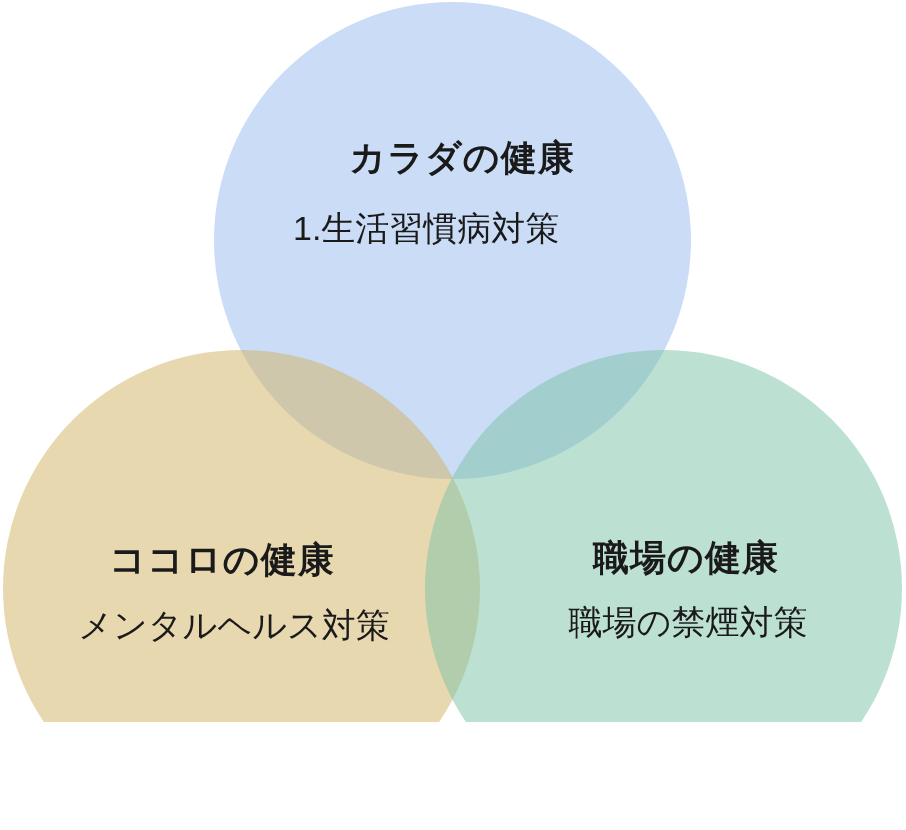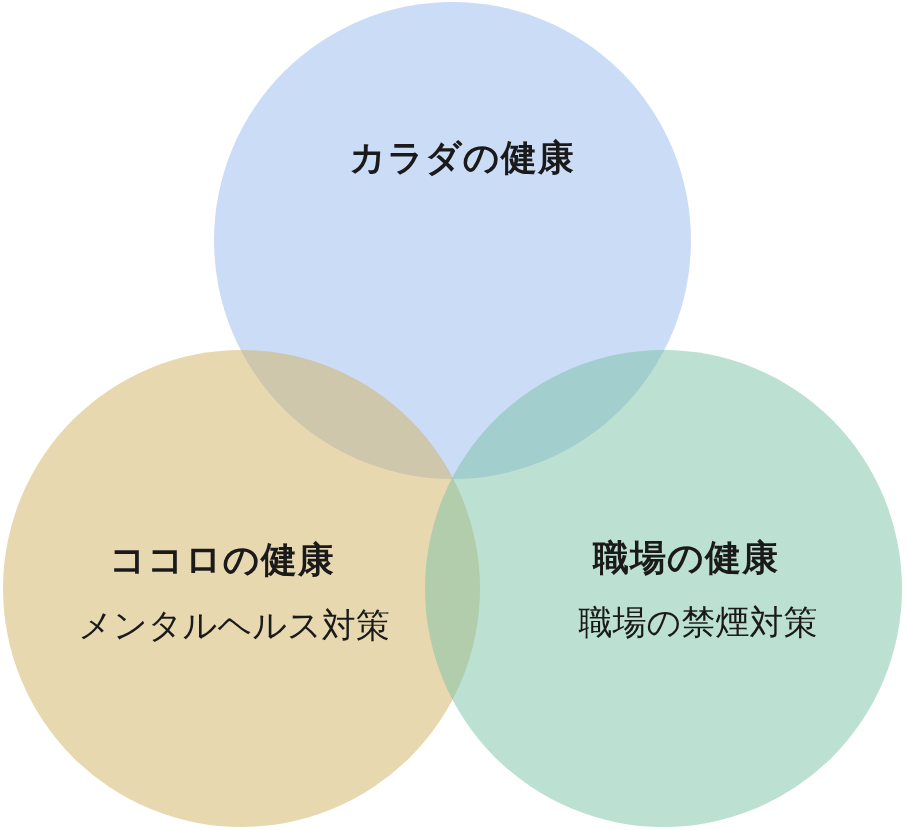--- a/index.html
+++ b/index.html
@@ -3,21 +3,21 @@
 <meta charset="utf-8">
 <style>
   html, body {
     margin: 0;
     padding: 0;
     background: #ffffff;
   }
   .canvas {
     position: relative;
     width: 906px;
-    height: 830px;
+    height: 722px;
     background: #ffffff;
     overflow: hidden;
     font-family: "Liberation Sans", "DejaVu Sans", sans-serif;
   }
   .circle {
     position: absolute;
     width: 477px;
     height: 477px;
     border-radius: 50%;
   }
@@ -48,33 +48,34 @@
   .l-karada  {
     left: 293px;
     top: 200px;
     font-size: 34px;
     line-height: 56px;
     font-weight: 400;
   }
   .t-kokoro  { left: 222px; top: 560px; }
   .s-kokoro  { left: 234px; top: 626px; }
   .t-shokuba { left: 686px; top: 558px; text-align: center; }
-  .s-shokuba { left: 688px; top: 623px; margin-left: 10px; }
+  .s-shokuba { left: 688px; top: 623px; }
 </style>
 </head>
 <body>
 
 <div class="canvas">
 
   <div class="circle c-blue"></div>
   <div class="circle c-tan"></div>
   <div class="circle c-green"></div>
 
   <div class="label title t-karada">カラダの健康</div>
   <div class="label l-karada">
+    <div>1.生活習慣病対策</div>
   </div>
 
   <div class="label title t-kokoro">ココロの健康</div>
   <div class="label subtext s-kokoro">メンタルヘルス対策</div>
 
   <div class="label title t-shokuba">職場の健康</div>
   <div class="label subtext s-shokuba">職場の禁煙対策</div>
 
 </div>
 

